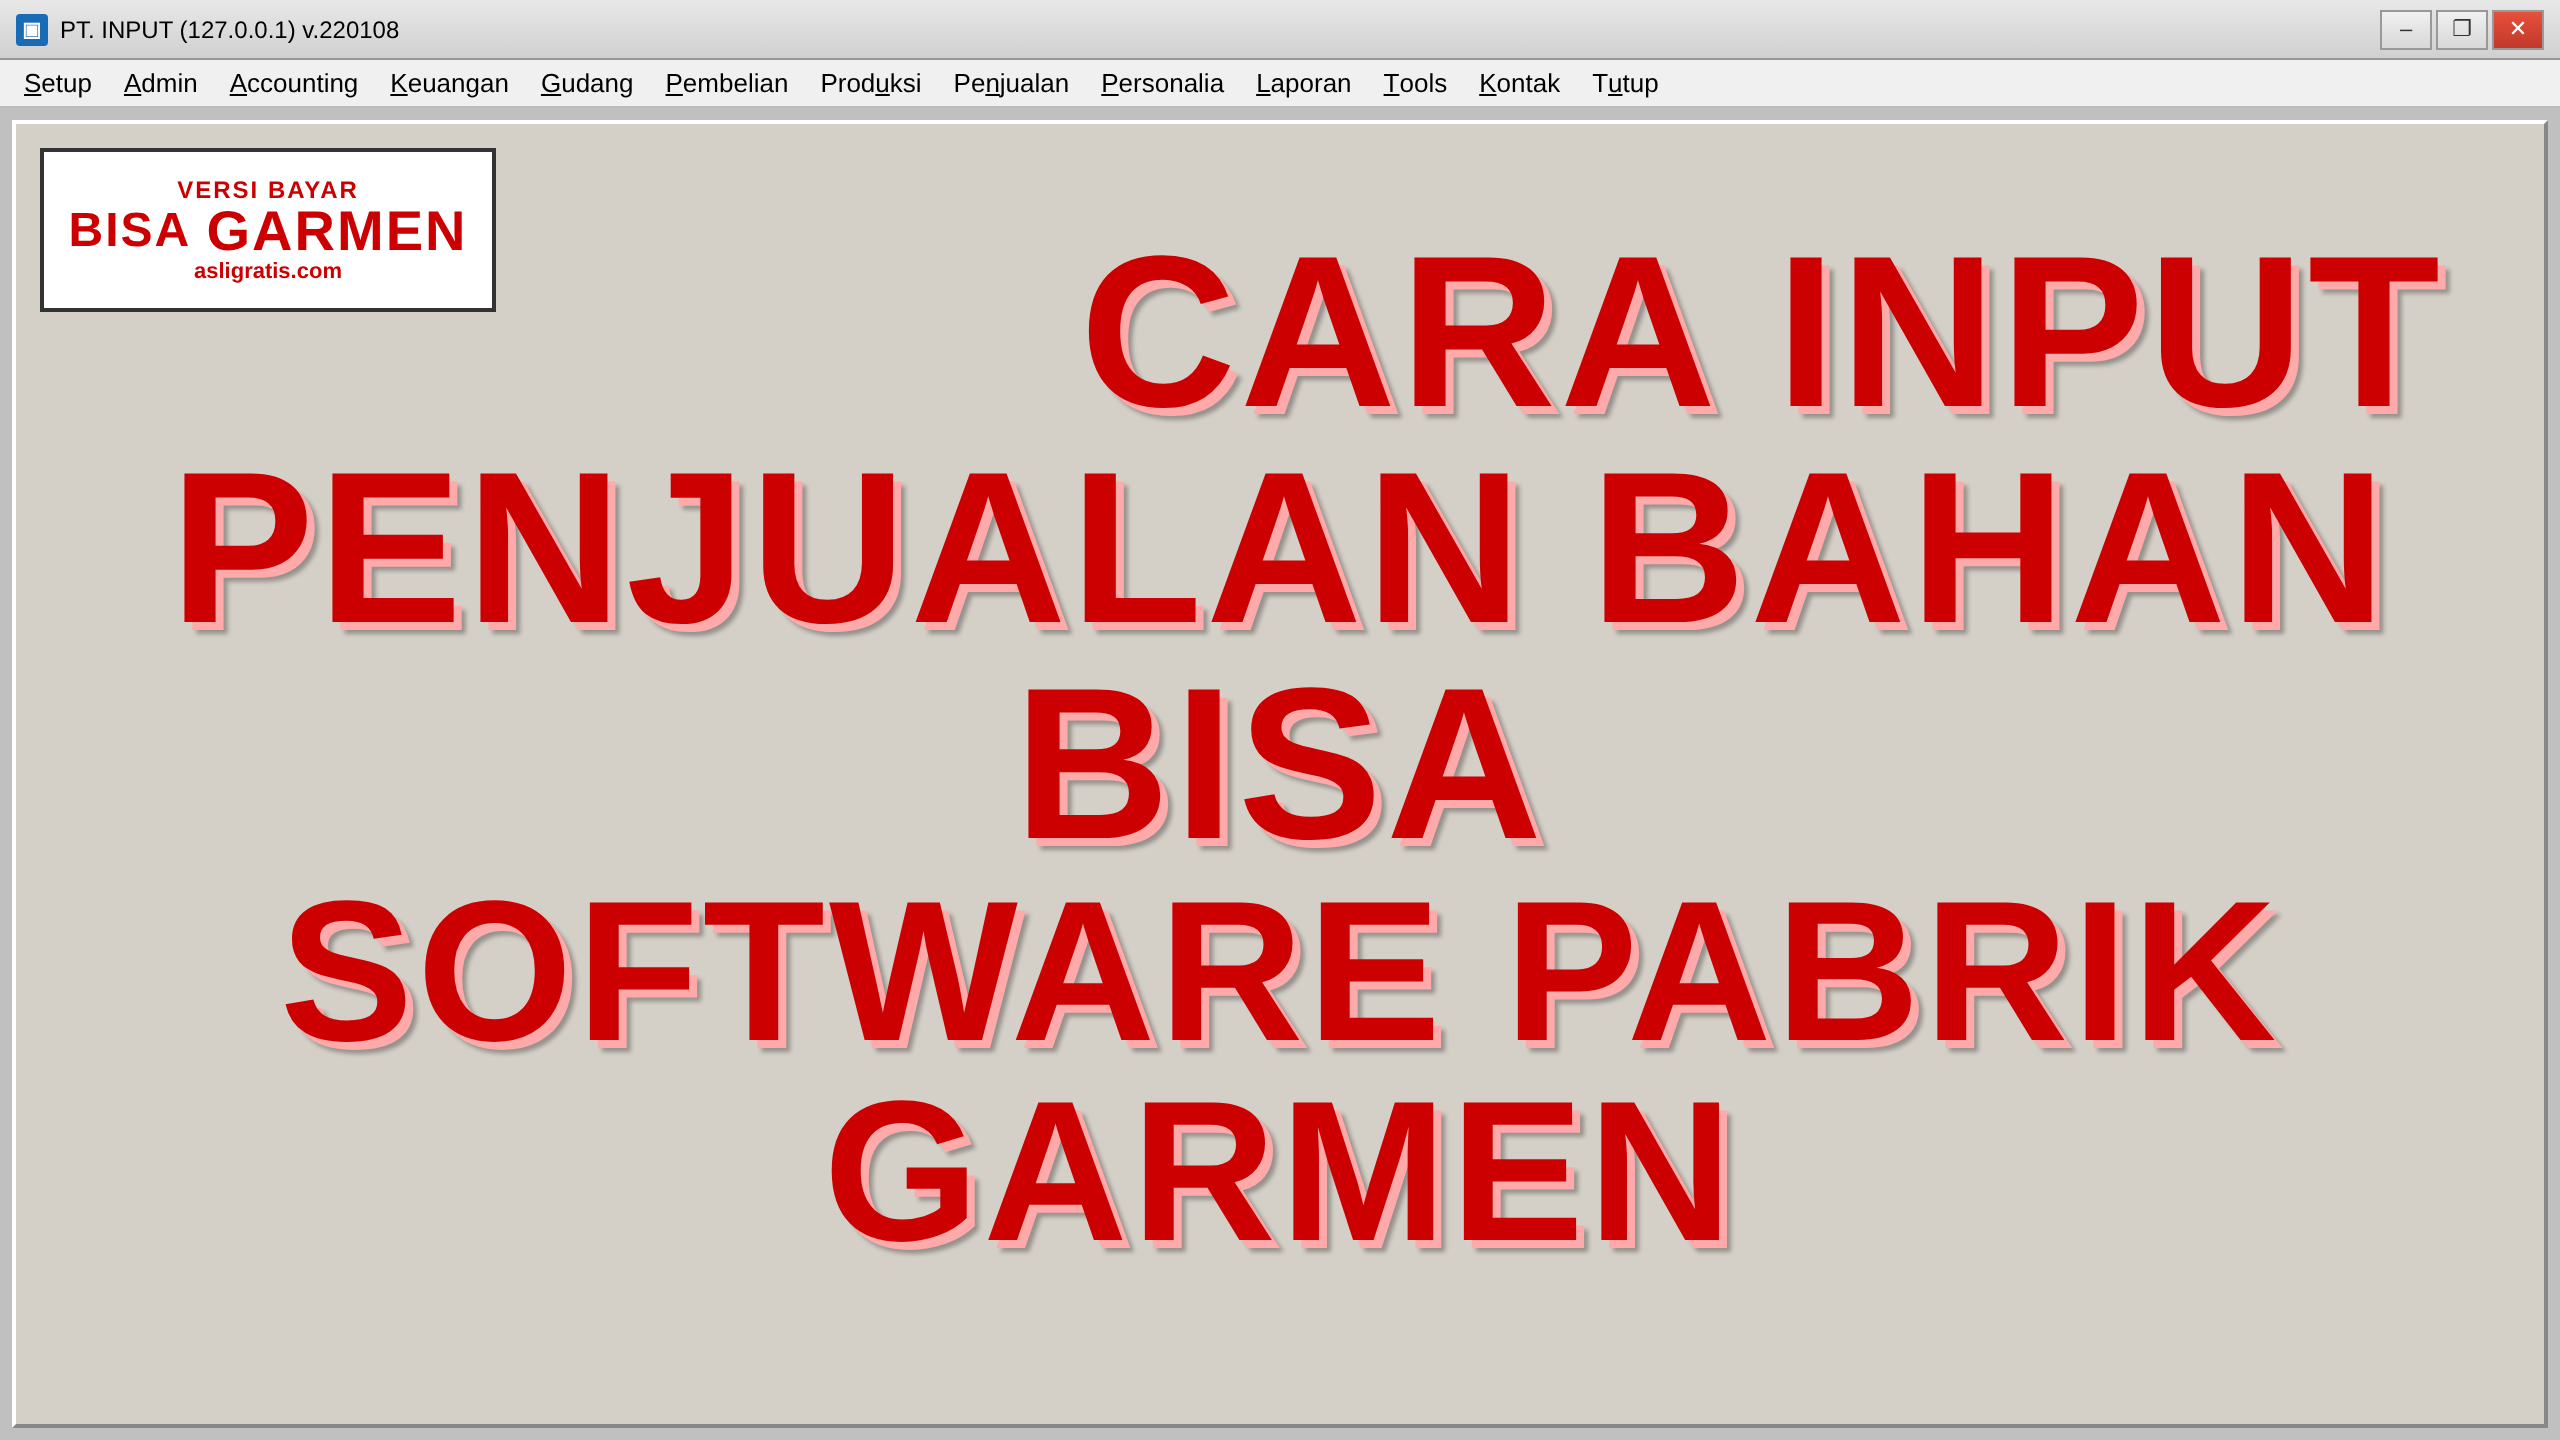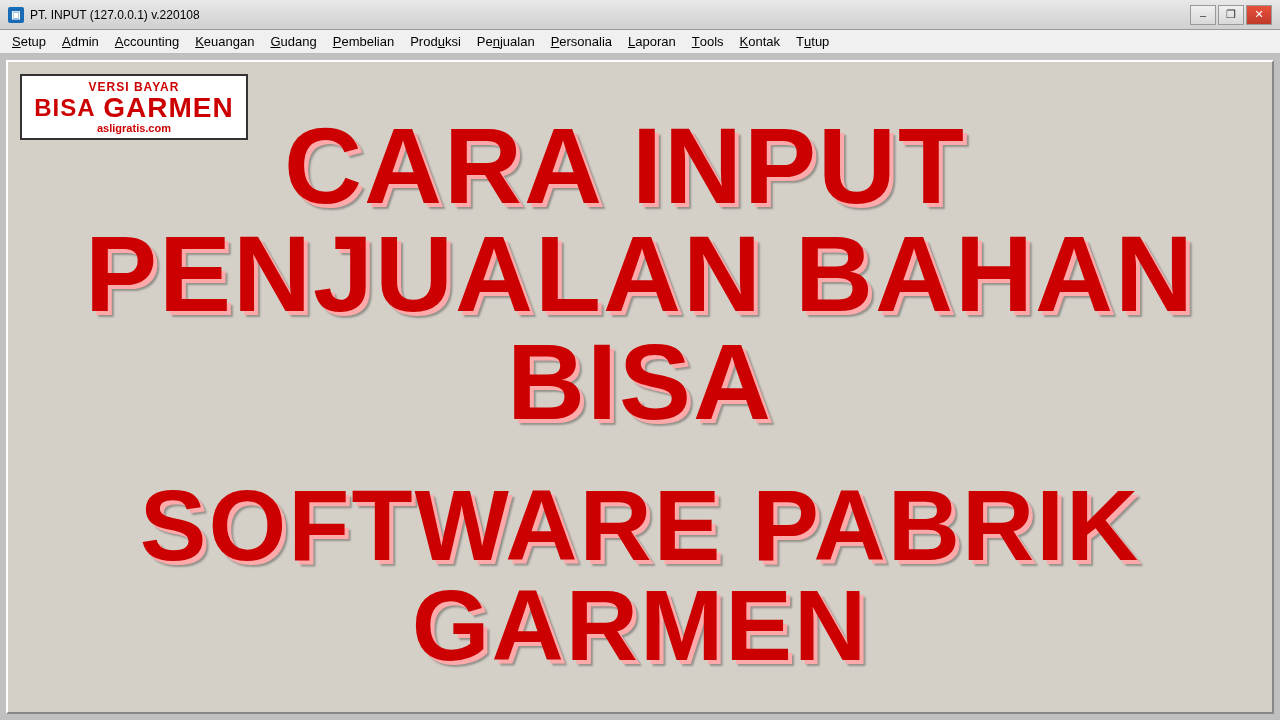--- a/index.html
+++ b/index.html
@@ -96,21 +96,21 @@
       position: relative;
       overflow: hidden;
     }
 
     
     .logo-box {
       position: absolute;
       top: 12px;
       left: 12px;
       width: 228px;
-      height: 66px;
+      height: 82px;
       border: 2px solid #333;
       background: white;
       display: flex;
       flex-direction: column;
       align-items: center;
       justify-content: center;
       padding: 4px;
     }
     .logo-versi {
       font-size: 12px;
@@ -155,21 +155,21 @@
       padding: 0 20px;
     }
 
     .big-text-line1 {
       font-size: 108px;
       font-weight: 900;
       color: #cc0000;
       text-shadow: 4px 4px 0px #ffaaaa, 6px 6px 2px rgba(0,0,0,0.3);
       letter-spacing: 2px;
       line-height: 1;
-      text-align: center;
+      text-align: right;
       width: 100%;
       padding-right: 30px;
     }
     .big-text-line2 {
       font-size: 108px;
       font-weight: 900;
       color: #cc0000;
       text-shadow: 4px 4px 0px #ffaaaa, 6px 6px 2px rgba(0,0,0,0.3);
       letter-spacing: 2px;
       line-height: 1;
@@ -178,21 +178,20 @@
     }
     .big-text-line3 {
       font-size: 100px;
       font-weight: 900;
       color: #cc0000;
       text-shadow: 4px 4px 0px #ffaaaa, 6px 6px 2px rgba(0,0,0,0.3);
       letter-spacing: 2px;
       line-height: 1;
       text-align: center;
       width: 100%;
-      margin-top: 39px;
     }
   </style>
 </head>
 <body>
 
 <div class="title-bar">
   <div class="title-bar-left">
     <div class="title-bar-icon">
       <span>▣</span>
     </div>

